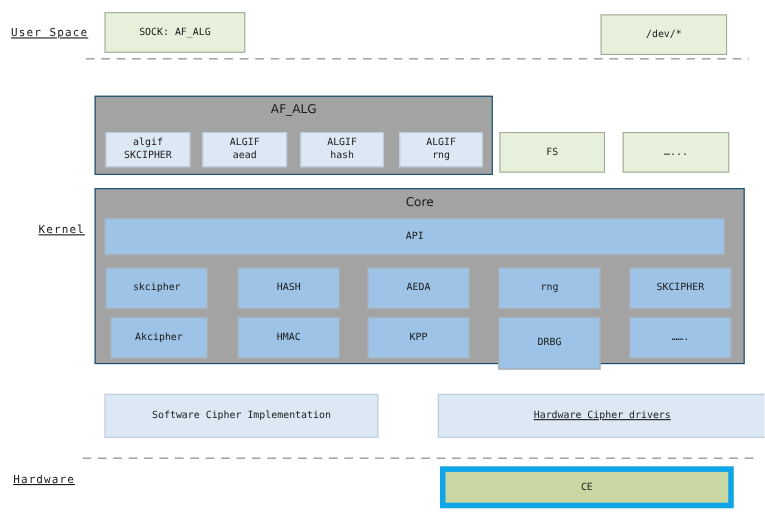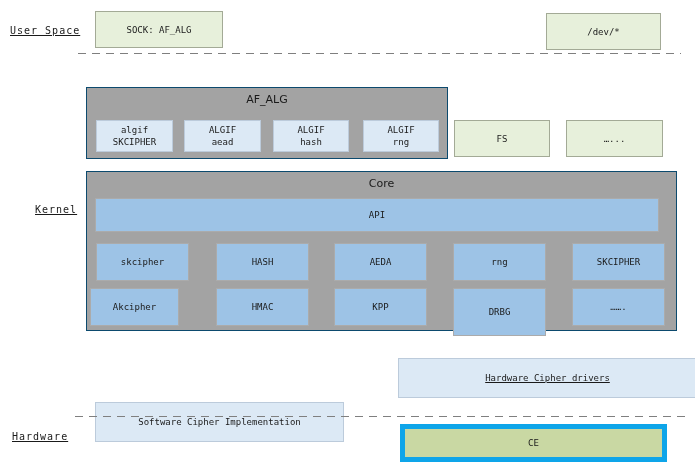--- a/index.html
+++ b/index.html
@@ -131,28 +131,28 @@
     <div class="container-title">Core</div>
 
     <div class="abs box blue-med" style="left:8px; top:26px; width:564px; height:34px;">API</div>
 
     <div class="abs box blue-med" style="left:9px; top:71px; width:93px; height:38px;">skcipher</div>
     <div class="abs box blue-med" style="left:129px; top:71px; width:93px; height:38px;">HASH</div>
     <div class="abs box blue-med" style="left:247px; top:71px; width:93px; height:38px;">AEDA</div>
     <div class="abs box blue-med" style="left:366px; top:71px; width:93px; height:38px;">rng</div>
     <div class="abs box blue-med" style="left:485px; top:71px; width:93px; height:38px;">SKCIPHER</div>
 
-    <div class="abs box blue-med" style="left:3px; top:116px; width:89px; height:38px;">Akcipher</div>
+    <div class="abs box blue-med" style="left:13px; top:116px; width:89px; height:38px;">Akcipher</div>
     <div class="abs box blue-med" style="left:129px; top:116px; width:93px; height:38px;">HMAC</div>
     <div class="abs box blue-med" style="left:247px; top:116px; width:93px; height:38px;">KPP</div>
     <div class="abs box blue-med" style="left:366px; top:116px; width:93px; height:48px;">DRBG</div>
     <div class="abs box blue-med" style="left:485px; top:116px; width:93px; height:38px;">…….</div>
   </div>
 
-  <div class="abs box blue-light" style="left:95px; top:358px; width:249px; height:40px;margin-top:44px;">Software Cipher Implementation</div>
+  <div class="abs box blue-light" style="left:95px; top:358px; width:249px; height:40px;">Software Cipher Implementation</div>
 
   <div class="abs box blue-light" style="left:398px; top:358px; width:299px; height:40px;text-decoration:underline;">Hardware Cipher drivers</div>
 
   <div class="abs dashed-sep" style="left:75px; top:416px; width:615px;"></div>
 
   <div class="abs layer-label" style="left:12px; top:431px;">Hardware</div>
 
   <div class="abs box olive" style="left:400px; top:424px; width:267px; height:38px;">CE</div>
 
 </div>

